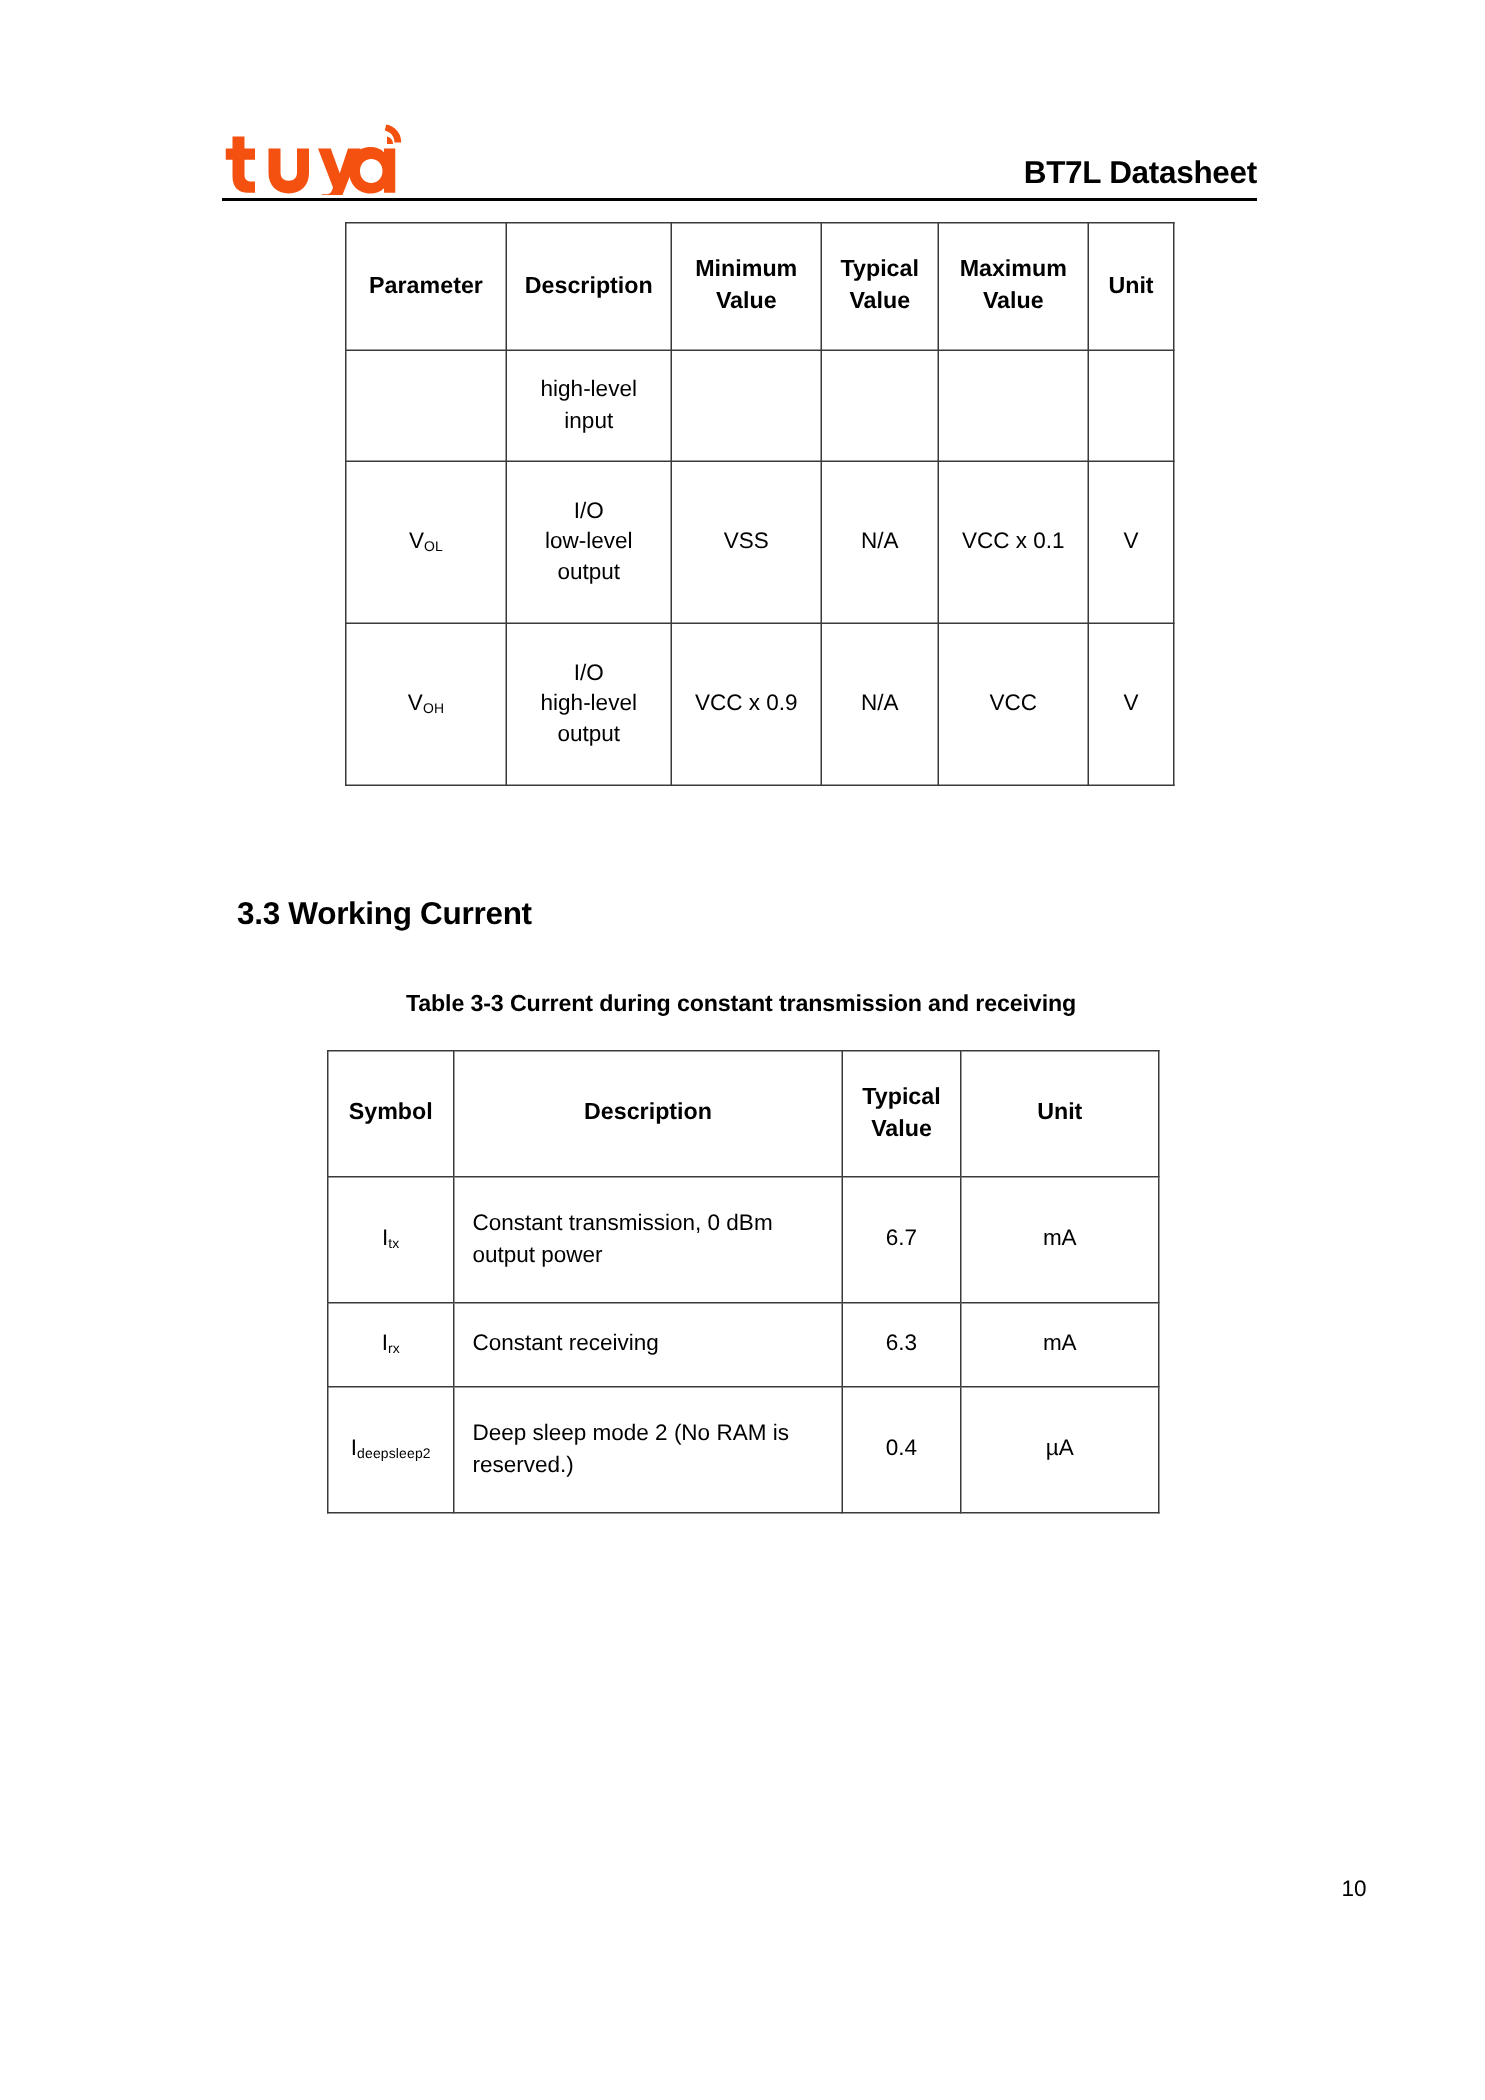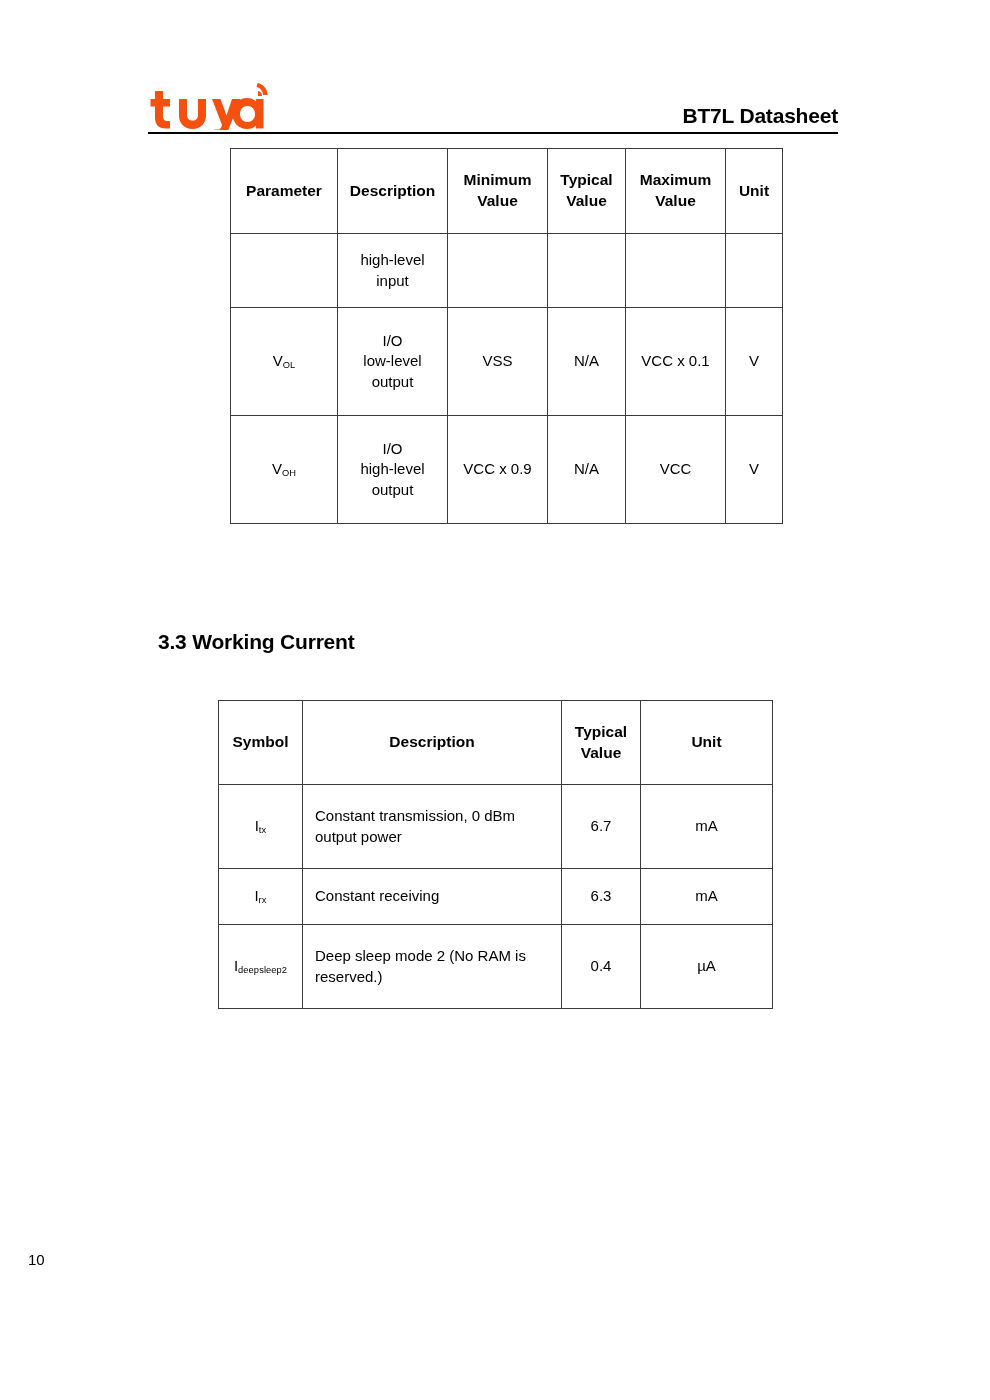--- a/index.html
+++ b/index.html
@@ -104,21 +104,20 @@
 
   
   .section-heading {
     position: absolute;
     left: 158px;
     top: 598px;
     font-size: 21px;
     font-weight: bold;
     letter-spacing: -0.2px;
     white-space: nowrap;
-    margin-top: 32px;
   }
 
   
   .table-caption {
     position: absolute;
     left: 218px;
     top: 661px;
     width: 552px;
     text-align: center;
     font-size: 15.5px;
@@ -141,21 +140,21 @@
   #table-current thead th { height: 71px; }
   #table-current tbody tr.r-two td  { height: 71px; }
   #table-current tbody tr.r-one td  { height: 43px; }
 
   
   .page-number {
     position: absolute;
     left: 0;
     right: 0;
     top: 1251px;
-    text-align: left;
+    text-align: right;
     font-size: 15px;
     margin-left: 28px;
   }
 </style>
 </head>
 <body>
 
 <div class="page">
 
   <div class="page-header">
@@ -283,20 +282,21 @@
         </td>
         <td>
           <span>V</span>
         </td>
       </tr>
     </tbody>
   </table>
 
   <div class="section-heading">3.3 Working Current</div>
 
+  <div class="table-caption">Table 3-3 Current during constant transmission and receiving</div>
 
   <table class="dtable" id="table-current">
     <colgroup>
       <col class="c-sym">
         <col class="c-desc">
         <col class="c-typ">
         <col class="c-unit">
     </colgroup>
     <thead>
       <tr>

